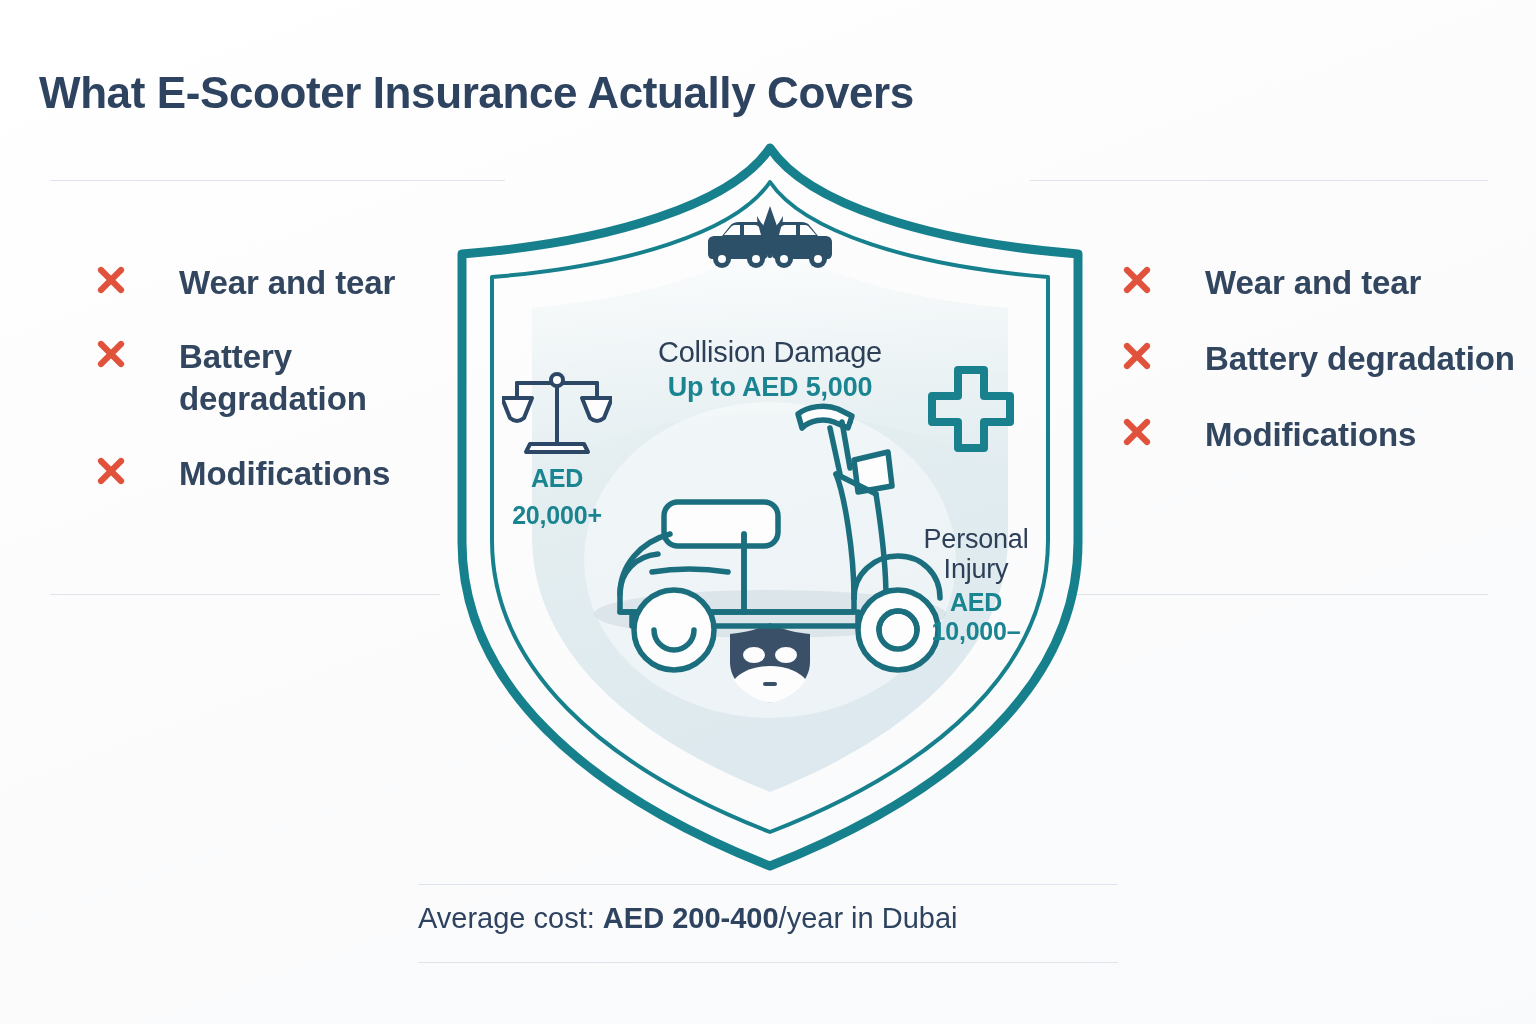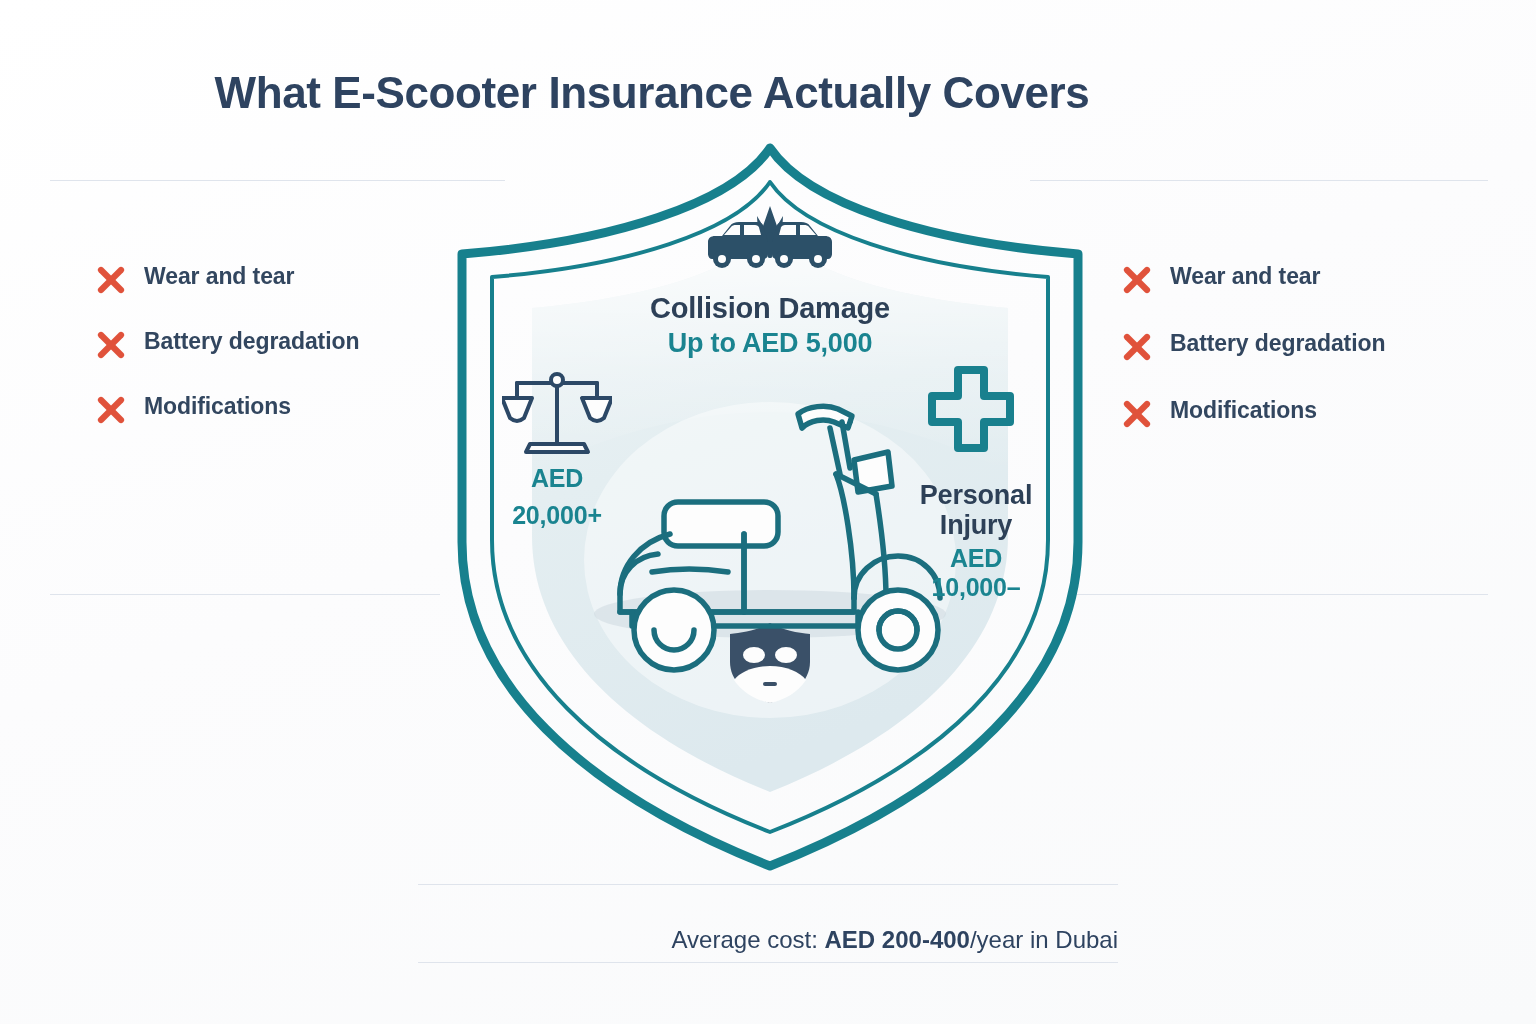--- a/index.html
+++ b/index.html
@@ -20,26 +20,27 @@
     background: linear-gradient(160deg, #ffffff 0%, #fcfcfd 45%, #f9fafb 100%);
     overflow: hidden;
   }
 
   
   #page-title {
     position: absolute;
     top: 68px;
     left: 0;
     width: 1304px;
-    text-align: center;
+    text-align: left;
     font-size: 44px;
     font-weight: bold;
     letter-spacing: -0.4px;
     color: #2e4360;
     white-space: nowrap;
+    padding-left: 39px;
   }
 
   
   .rule {
     position: absolute;
     height: 1px;
     background: #dfe4ec;
   }
   #rule-top-left  { left: 50px;   top: 180px; width: 455px; }
   #rule-top-right { left: 1030px; top: 180px; width: 458px; }
@@ -64,25 +65,26 @@
   .x-icon {
     flex: 0 0 auto;
     width: 30px;
     height: 30px;
     margin-right: 18px;
     margin-top: 3px;
   }
   .x-icon svg { display: block; }
 
   .excl-label {
-    font-size: 23px;
+    font-size: 33px;
     font-weight: 600;
     color: #32465f;
     line-height: 1.28;
     letter-spacing: -0.1px;
+    margin-left: 35px;
   }
   #exclusions-left .excl-label { max-width: 250px; }
   #exclusions-right .excl-label { white-space: nowrap; }
 
   
   #shield-wrap {
     position: absolute;
     left: 432px;
     top: 142px;
     width: 676px;
@@ -94,24 +96,25 @@
     top: 0;
   }
 
   
   .cov-block {
     position: absolute;
     text-align: center;
   }
   .cov-title {
     font-size: 27px;
-    font-weight: bold;
+    font-weight: normal;
     color: #2d4057;
     line-height: 1.12;
     letter-spacing: -0.2px;
+    margin-top: 44px;
   }
   .cov-value {
     font-size: 25px;
     font-weight: 700;
     color: #1a8490;
     line-height: 1.14;
     margin-top: 4px;
     letter-spacing: -0.2px;
   }
 
@@ -147,25 +150,24 @@
     height: 1px;
     background: #dfe4ec;
   }
   #rule-footer-top { top: 0; }
   #rule-footer-bottom { top: 78px; }
   #footer-text {
     position: absolute;
     left: 0;
     top: 18px;
     width: 700px;
-    text-align: right;
-    font-size: 24px;
+    text-align: left;
+    font-size: 29px;
     color: #2e4360;
     white-space: nowrap;
-    margin-top: 24px;
   }
   #footer-text .strong { font-weight: bold; }
 </style>
 </head>
 <body>
 
 <div id="canvas">
 
   <div id="page-title">What E-Scooter Insurance Actually Covers</div>
 

